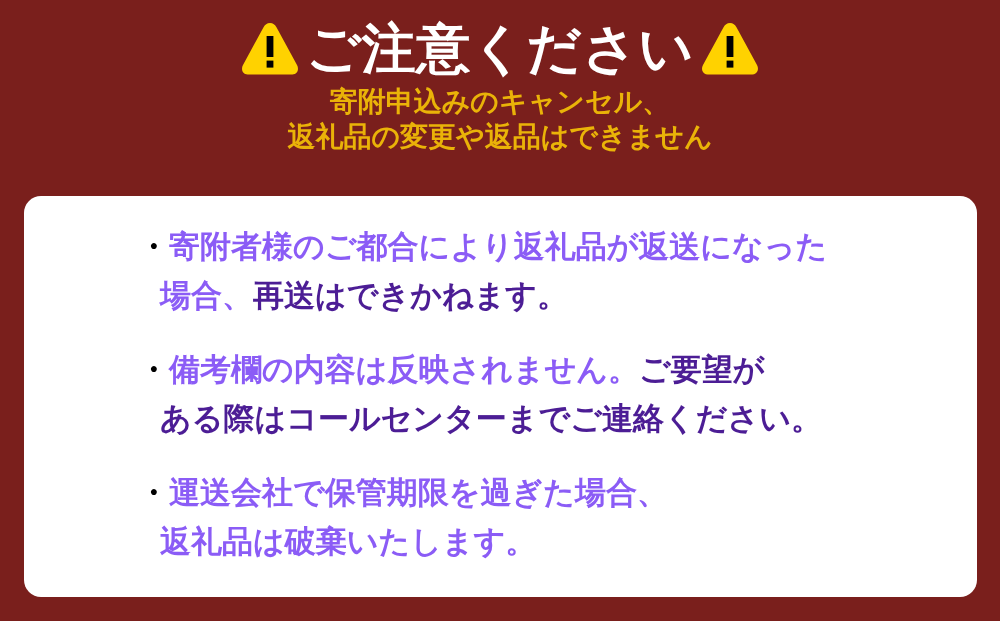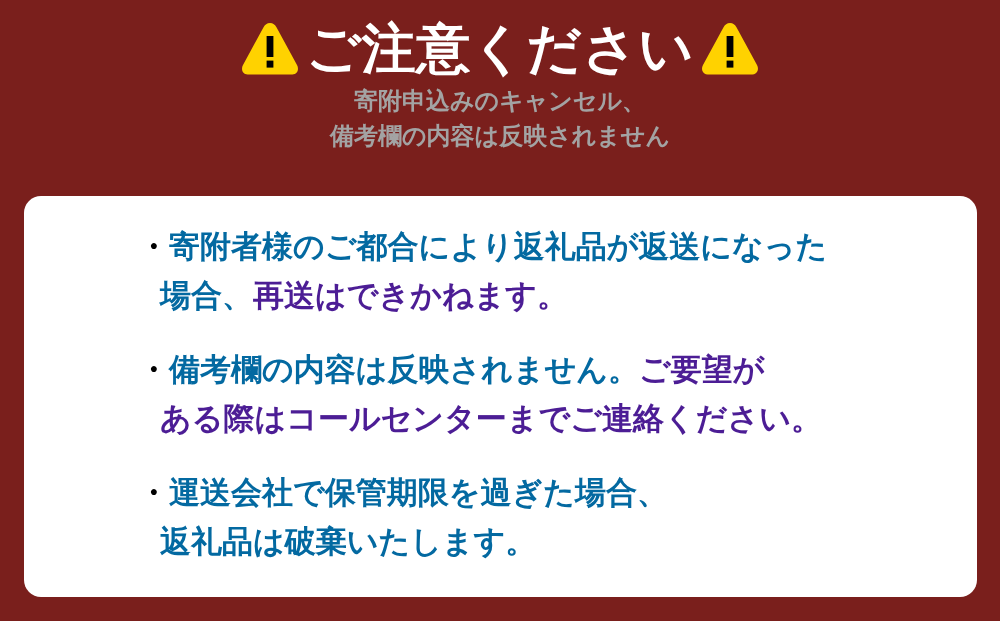--- a/index.html
+++ b/index.html
@@ -36,22 +36,22 @@
   .title-text {
     color:#ffffff;
     font-size:54px;
     font-weight:bold;
     line-height:62px;
     letter-spacing:0.5px;
     white-space:nowrap;
   }
 
   .subtitle {
-    color:#a3a3a3;
-    font-size:24px;
+    color:#eab308;
+    font-size:28px;
     font-weight:bold;
     line-height:35px;
     white-space:nowrap;
   }
   .subtitle-line { display:block; }
 
   
   .card {
     position:absolute;
     left:24px;
@@ -72,21 +72,21 @@
     color:#000000;
     margin-bottom:25px;
     white-space:nowrap;
   }
   .note:last-child { margin-bottom:0; }
 
   .note-line { display:block; }
   .note-line.indent { padding-left:22px; }
 
   .bullet { color:#000; }
-  .black  { color:#0369a1; }
+  .black  { color:#8b5cf6; }
   .red    { color:#4c1d95; }
 </style>
 </head>
 <body>
 
 <div class="header">
 
   <div class="title-row">
 
     <span>
@@ -104,21 +104,21 @@
         <path d="M30 2 C33 2 35 3.6 36.6 6.4 L57 44 C59.4 48.4 57.2 53.4 52.4 53.4 L7.6 53.4 C2.8 53.4 0.6 48.4 3 44 L23.4 6.4 C25 3.6 27 2 30 2 Z" fill="#ffd200"></path>
         <rect x="26.6" y="15" width="6.8" height="21" fill="#000000"></rect>
         <rect x="26.6" y="39.6" width="6.8" height="7" fill="#000000"></rect>
       </svg>
     </span>
 
   </div>
 
   <div class="subtitle">
     <span class="subtitle-line">寄附申込みのキャンセル、</span>
-    <span class="subtitle-line">備考欄の内容は反映されません</span>
+    <span class="subtitle-line">返礼品の変更や返品はできません</span>
   </div>
 
 </div>
 
 <div class="card">
   <div class="notes">
 
     <div class="note">
       <span class="note-line"><span class="bullet">・</span><span class="black">寄附者様のご都合により返礼品が返送になった</span></span>
       <span class="note-line indent"><span class="black">場合、</span><span class="red">再送はできかねます。</span></span>

